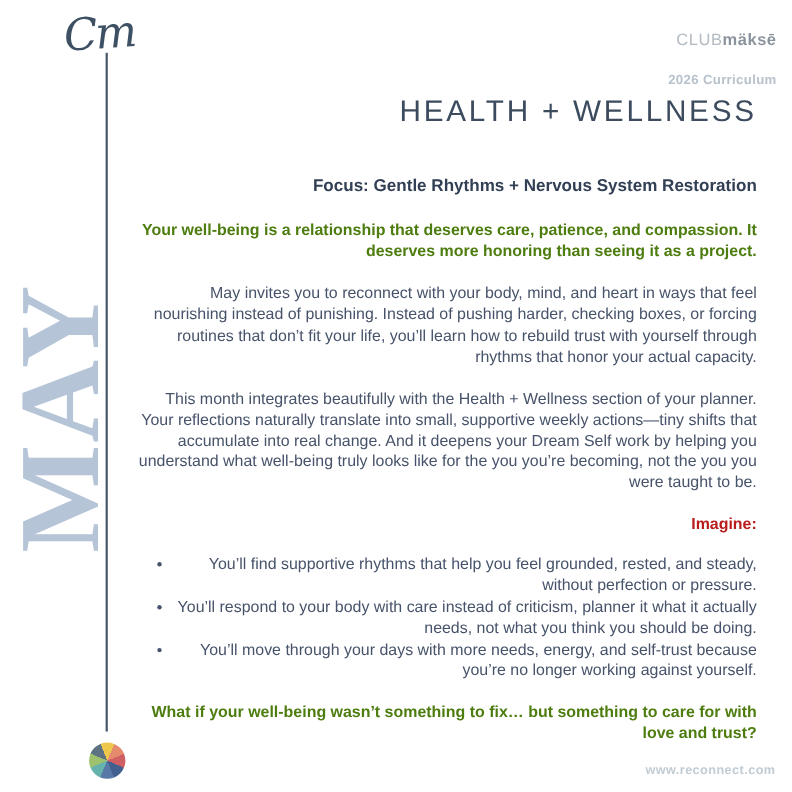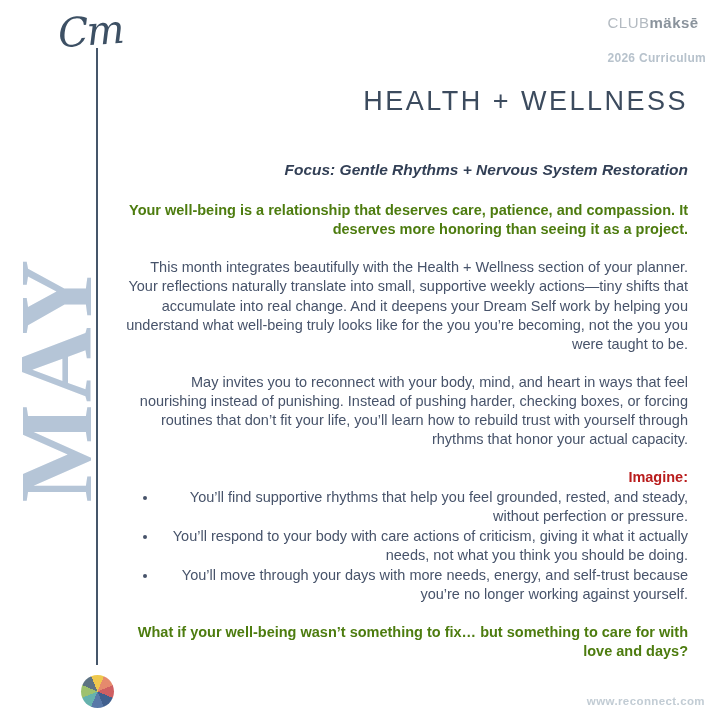--- a/index.html
+++ b/index.html
@@ -47,23 +47,23 @@
     font-weight: 700;
     font-size: 104px;
     letter-spacing: 2px;
     color: #b5c5d7;
     white-space: nowrap;
   }
 
   
   .brand-block {
     position: absolute;
-    top: 14px;
+    top: 28px;
     right: 14px;
-    text-align: left;
+    text-align: right;
     line-height: 1.25;
   }
   .brand-line1 { font-size: 15px; }
   .brand-club { color: #b3bac1; font-weight: 400; letter-spacing: 0.5px; }
   .brand-makse { color: #8a939c; font-weight: 700; letter-spacing: 0.5px; }
   .brand-line2 {
     font-size: 12px;
     font-weight: 700;
     color: #b7c2cc;
     letter-spacing: 0.3px;
@@ -84,38 +84,38 @@
   .page-title {
     font-size: 27px;
     font-weight: 300;
     letter-spacing: 2.5px;
     color: #3c4b5e;
     margin-bottom: 17px;
   }
   .focus-line {
     font-size: 15.5px;
     font-weight: 700;
-    font-style: italic;
     color: #323f55;
     margin-bottom: 21px;
     margin-top: 40px;
   }
   .para { margin-bottom: 19px; }
   .bold-para {
     font-weight: 700;
     color: #4d7c0f;
   }
   .imagine-label {
     font-weight: 700;
     color: #b91c1c;
   }
   ul.imagine-list {
     list-style: disc;
     padding-left: 35px;
     margin-bottom: 19px;
+    margin-top: 16px;
   }
   ul.imagine-list li { margin-bottom: 1px; }
 
   
   .logo-wheel {
     position: absolute;
     left: 81px;
     top: 675px;
     width: 33px;
     height: 33px;
@@ -148,28 +148,28 @@
     <div class="brand-line1">
       <span class="brand-club">CLUB</span><span class="brand-makse">mäksē</span>
     </div>
     <div class="brand-line2">2026 Curriculum</div>
   </div>
 
   <div class="content">
     <div class="page-title">HEALTH + WELLNESS</div>
     <div class="focus-line">Focus: Gentle Rhythms + Nervous System Restoration</div>
     <p class="para bold-para">Your well-being is a relationship that deserves care, patience, and compassion. It deserves more honoring than seeing it as a project.</p>
+    <p class="para">May invites you to reconnect with your body, mind, and heart in ways that feel nourishing instead of punishing. Instead of pushing harder, checking boxes, or forcing routines that don’t fit your life, you’ll learn how to rebuild trust with yourself through rhythms that honor your actual capacity.</p>
     <p class="para">This month integrates beautifully with the Health + Wellness section of your planner. Your reflections naturally translate into small, supportive weekly actions—tiny shifts that accumulate into real change. And it deepens your Dream Self work by helping you understand what well-being truly looks like for the you you’re becoming, not the you you were taught to be.</p>
-    <p class="para">May invites you to reconnect with your body, mind, and heart in ways that feel nourishing instead of punishing. Instead of pushing harder, checking boxes, or forcing routines that don’t fit your life, you’ll learn how to rebuild trust with yourself through rhythms that honor your actual capacity.</p>
     <div class="imagine-label">Imagine:</div>
     <ul class="imagine-list">
       <li>You’ll find supportive rhythms that help you feel grounded, rested, and steady, without perfection or pressure.</li>
-      <li>You’ll respond to your body with care actions of criticism, giving it what it actually needs, not what you think you should be doing.</li>
+      <li>You’ll respond to your body with care instead of criticism, planner it what it actually needs, not what you think you should be doing.</li>
       <li>You’ll move through your days with more needs, energy, and self-trust because you’re no longer working against yourself.</li>
     </ul>
-    <p class="para bold-para">What if your well-being wasn’t something to fix… but something to care for with love and days?</p>
+    <p class="para bold-para">What if your well-being wasn’t something to fix… but something to care for with love and trust?</p>
   </div>
 
   <div class="logo-wheel" style="background: conic-gradient(from -22deg, rgb(238, 200, 77) 0deg, rgb(238, 200, 77) 45deg, rgb(229, 138, 109) 45deg, rgb(229, 138, 109) 90deg, rgb(207, 95, 98) 90deg, rgb(207, 95, 98) 135deg, rgb(65, 96, 142) 135deg, rgb(65, 96, 142) 180deg, rgb(88, 120, 168) 180deg, rgb(88, 120, 168) 225deg, rgb(102, 178, 173) 225deg, rgb(102, 178, 173) 270deg, rgb(158, 193, 110) 270deg, rgb(158, 193, 110) 315deg, rgb(93, 115, 131) 315deg, rgb(93, 115, 131) 360deg);"></div>
 
   <div class="site-url">www.reconnect.com</div>
 
 </div>
 
 </body></html>

